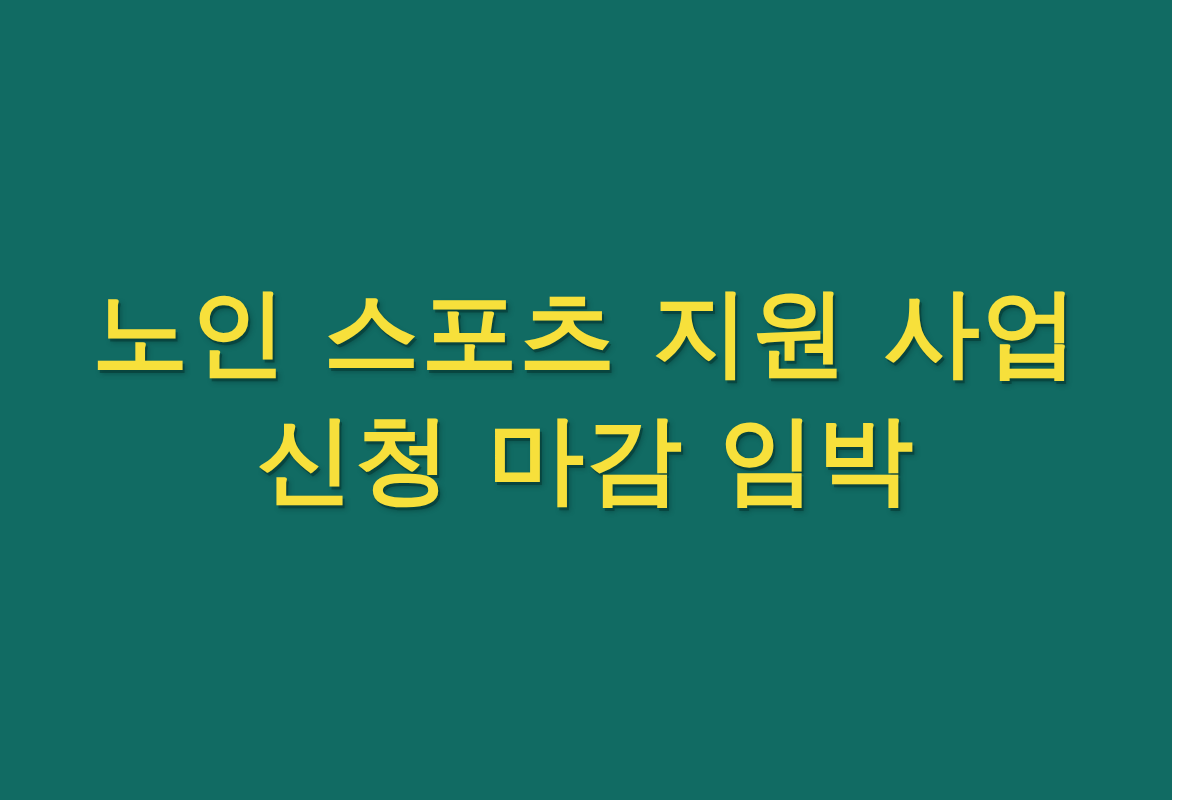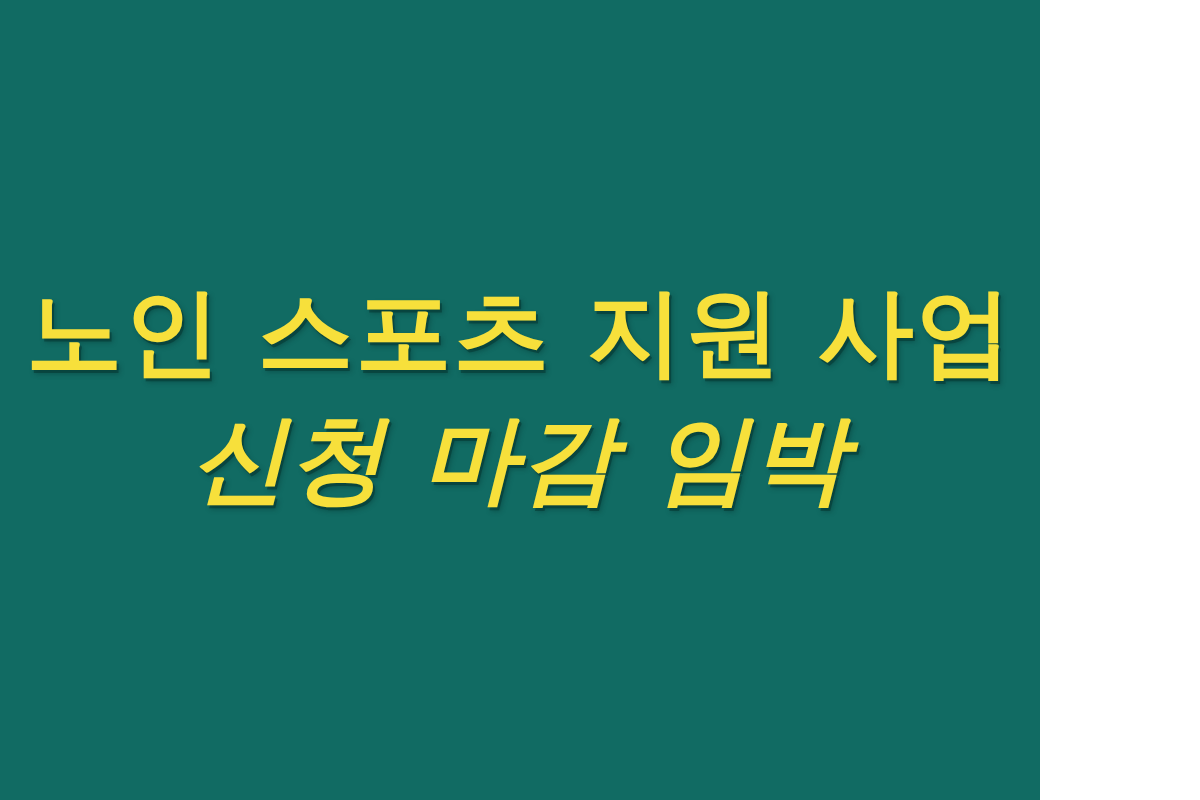--- a/index.html
+++ b/index.html
@@ -9,21 +9,21 @@
   }
   body {
     width: 1200px;
     height: 800px;
     overflow: hidden;
     font-family: "DejaVu Sans", sans-serif;
   }
 
   .banner {
     position: relative;
-    width: 1040px;
+    width: 1172px;
     height: 800px;
     background: #116B63;
     display: flex;
     flex-direction: column;
     align-items: center;
     justify-content: center;
     box-sizing: border-box;
   }
 
   .headline {
@@ -47,21 +47,20 @@
       2px 3px 0 rgba(6, 54, 49, 0.55),
       3px 4px 5px rgba(4, 40, 36, 0.35);
   }
 
   .headline-line.line-1 {
     font-size: 96px;
   }
 
   .headline-line.line-2 {
     font-size: 96px;
-    font-style: italic;
   }
 </style>
 </head>
 <body>
 
 <div class="banner">
 
   <div class="headline">
 
     <div class="headline-line line-1">노인 스포츠 지원 사업</div>

